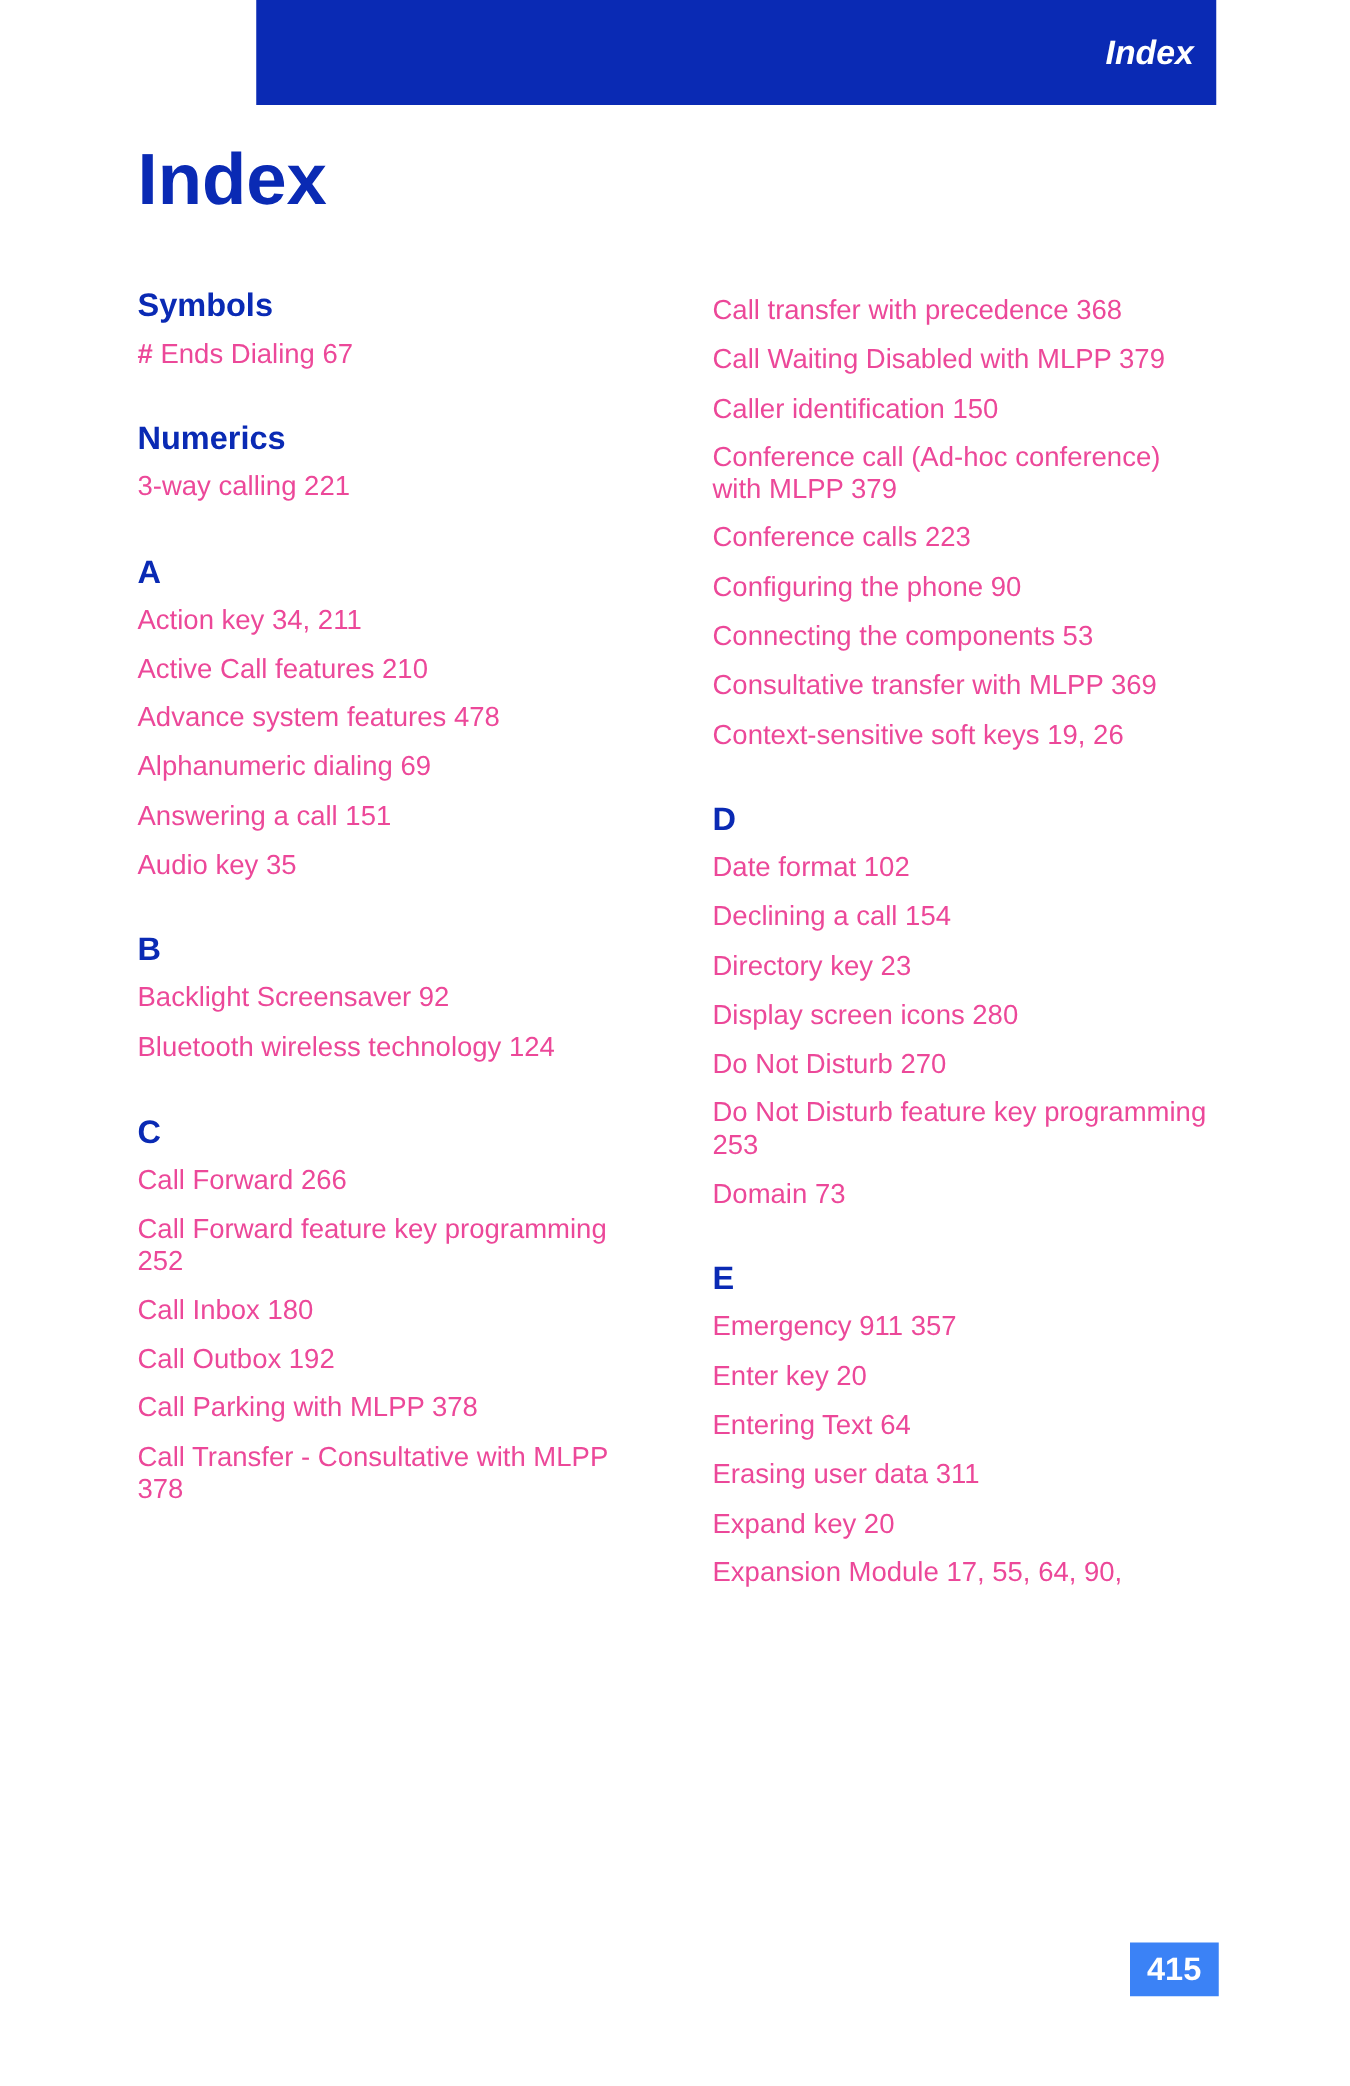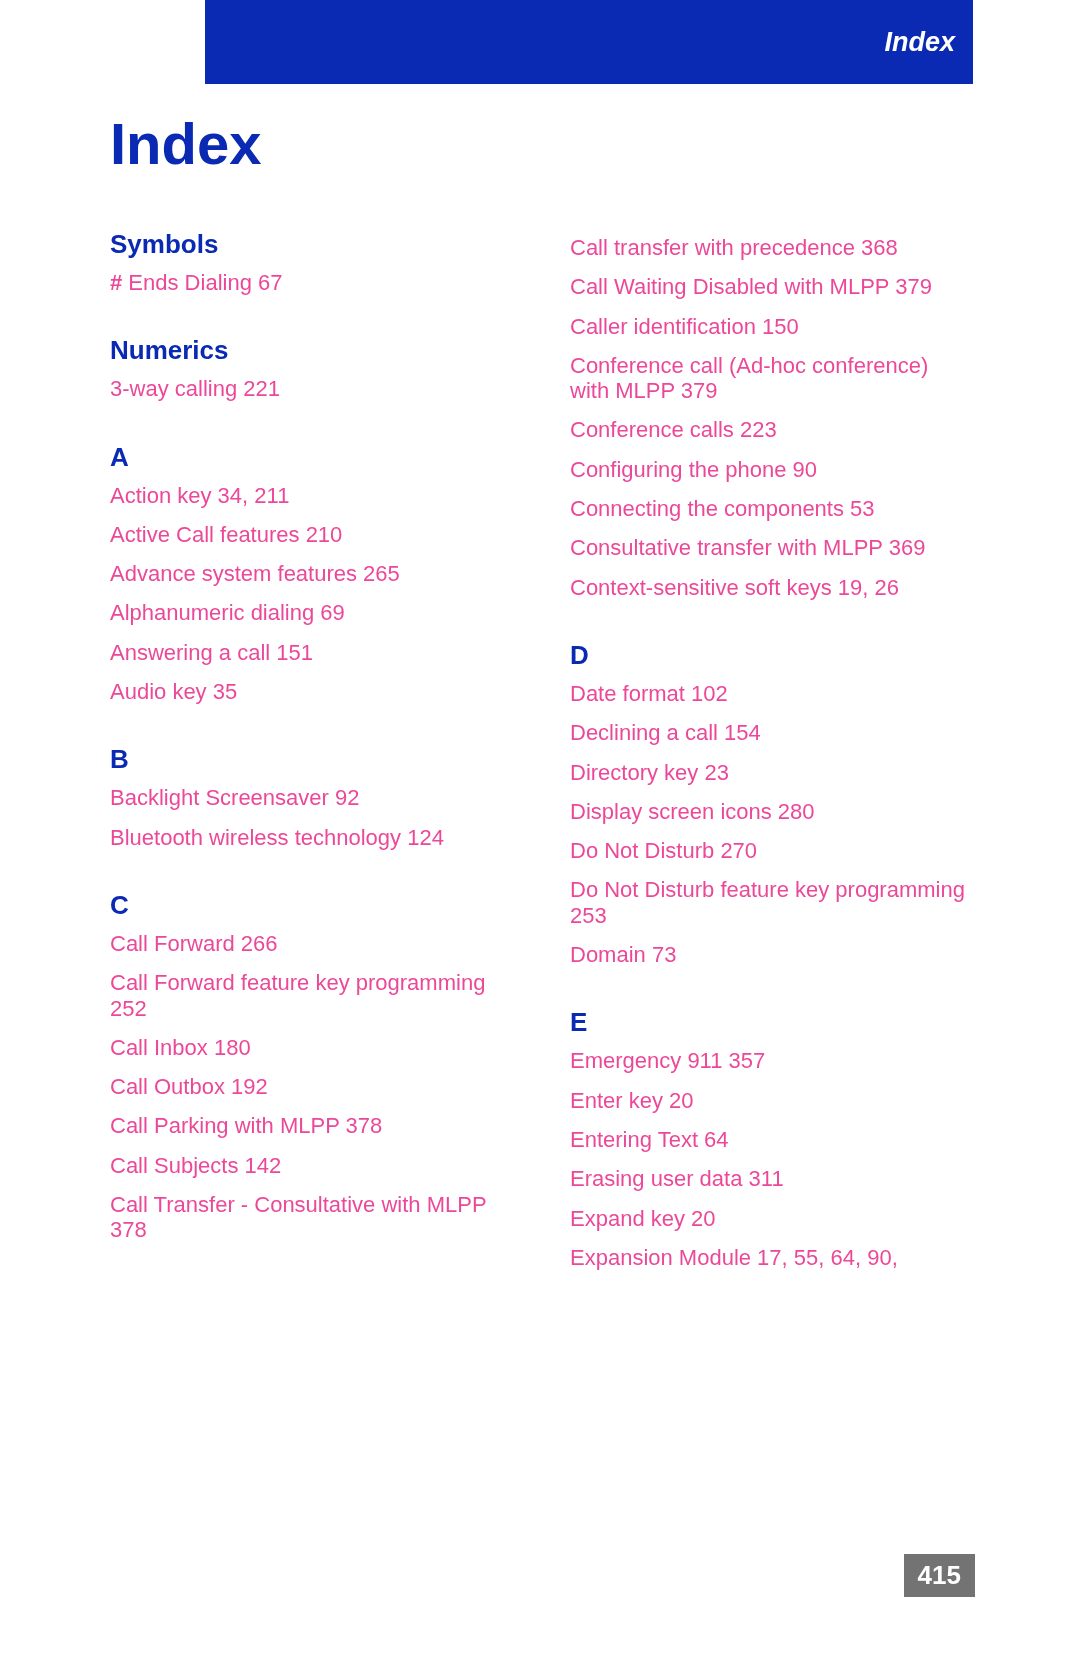--- a/index.html
+++ b/index.html
@@ -62,21 +62,21 @@
     color: #ec4899;
     font-size: 22px;
     line-height: 1.15;
     margin-bottom: 14px;
   }
   .hash-bold { font-weight: bold; }
   .page-number-box {
     position: absolute;
     right: 105px;
     bottom: 72px;
-    background: #737373;
+    background: #3b82f6;
     color: #fff;
     font-weight: bold;
     font-size: 26px;
     padding: 6px 14px;
   }
 </style>
 </head>
 <body>
 
 <div class="blue-banner">
@@ -91,36 +91,35 @@
 
     <div class="section-heading">Symbols</div>
     <div class="entry"><span class="hash-bold"># </span><span>Ends Dialing 67</span></div>
 
     <div class="section-heading">Numerics</div>
     <div class="entry">3-way calling 221</div>
 
     <div class="section-heading">A</div>
     <div class="entry">Action key 34, 211</div>
     <div class="entry">Active Call features 210</div>
-    <div class="entry">Advance system features 265</div>
+    <div class="entry">Advance system features 478</div>
     <div class="entry">Alphanumeric dialing 69</div>
     <div class="entry">Answering a call 151</div>
     <div class="entry">Audio key 35</div>
 
     <div class="section-heading">B</div>
     <div class="entry">Backlight Screensaver 92</div>
     <div class="entry">Bluetooth wireless technology 124</div>
 
     <div class="section-heading">C</div>
     <div class="entry">Call Forward 266</div>
     <div class="entry">Call Forward feature key programming 252</div>
     <div class="entry">Call Inbox 180</div>
     <div class="entry">Call Outbox 192</div>
     <div class="entry">Call Parking with MLPP 378</div>
-    <div class="entry">Call Subjects 142</div>
     <div class="entry">Call Transfer - Consultative with MLPP 378</div>
   </div>
 
   <div class="col">
     <div class="entry" style="margin-top:6px">Call transfer with precedence 368</div>
     <div class="entry">Call Waiting Disabled with MLPP 379</div>
     <div class="entry">Caller identification 150</div>
     <div class="entry">Conference call (Ad-hoc conference) with MLPP 379</div>
     <div class="entry">Conference calls 223</div>
     <div class="entry">Configuring the phone 90</div>

